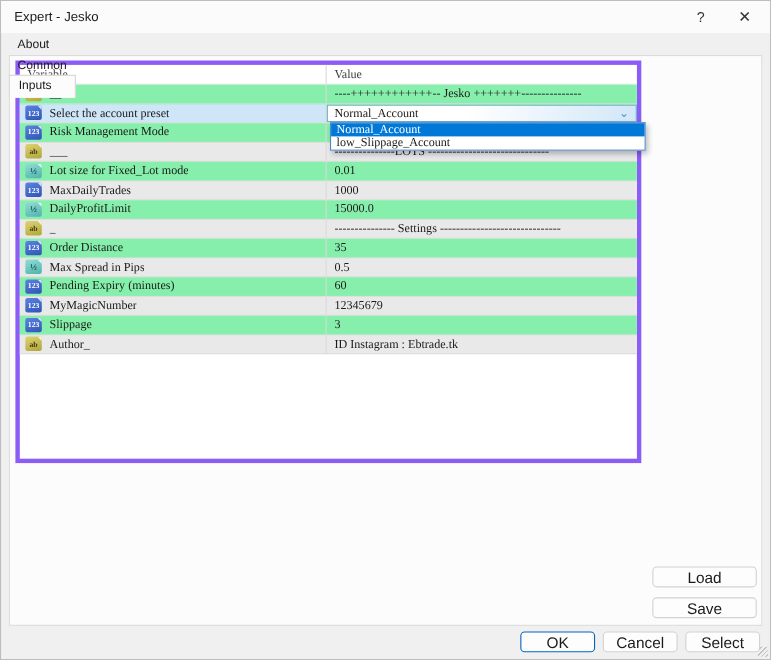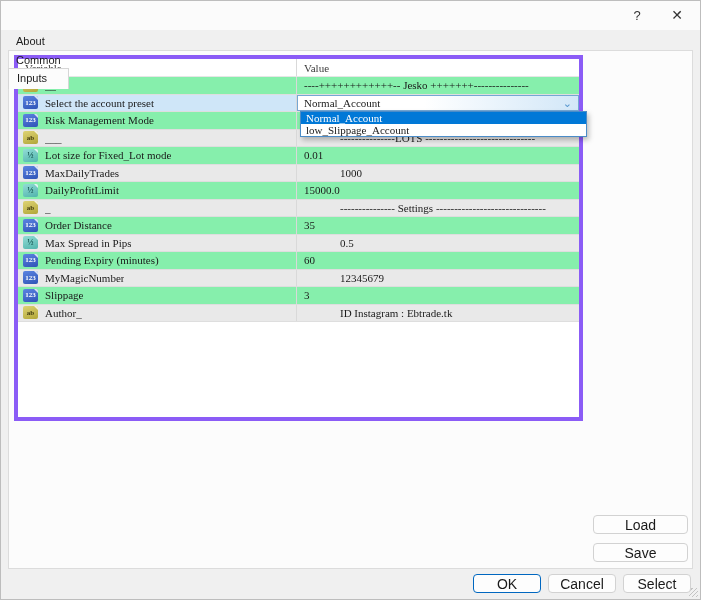--- a/index.html
+++ b/index.html
@@ -29,21 +29,21 @@
 
   
   .page{position:absolute;left:8px;top:50px;width:685px;height:519px;background:#fcfcfc;border:1px solid #dcdcdc;box-sizing:border-box;z-index:1;}
 
   
   .ptable{position:absolute;left:14px;top:55px;width:569px;height:366px;background:#ffffff;border:4px solid #8b5cf6;box-sizing:border-box;z-index:2;font-family:Liberation Serif, serif;}
   .thead{display:flex;height:17px;align-items:center;color:#3c3c3c;font-size:11px;border-bottom:1px solid #e6e6e6;}
   .th-var{width:279px;padding-left:7px;box-sizing:border-box;border-right:1px solid #d9d9d9;height:100%;display:flex;align-items:center;}
   .th-val{flex:1;padding-left:7px;height:100%;display:flex;align-items:center;}
   .row{display:flex;height:17.5px;box-sizing:border-box;border-bottom:1px solid #dedede;font-size:11px;background:#86efac;}
-  .row.stripe{background:#e9e9e9;gap:36px;}
+  .row.stripe{background:#e9e9e9;}
   .cell-var{width:279px;box-sizing:border-box;border-right:1px solid #d9d9d9;display:flex;align-items:center;gap:7px;padding-left:3px;height:100%;}
   .row.selected .cell-var{background:#cfe6f8;}
   .cell-val{flex:1;display:flex;align-items:center;padding-left:7px;box-sizing:border-box;height:100%;white-space:nowrap;overflow:hidden;}
   .cell-val.nopad{padding:0;}
   .vname{white-space:nowrap;overflow:hidden;}
 
   
   .vicon{
     position:relative;flex:none;width:15px;height:13px;border-radius:2px;
     display:flex;align-items:center;justify-content:center;
@@ -88,20 +88,21 @@
     position:absolute;right:3px;bottom:3px;width:9px;height:9px;
     background:repeating-linear-gradient(135deg,transparent 0 2px,#c3c3c3 2px 3px);
   }
 </style>
 </head>
 <body>
 
 <div class="dialog">
 
   <div class="titlebar">
+    <span class="title">Expert - Jesko</span>
     <span class="cap-btn help-btn">?</span>
     <span class="cap-btn close-btn">✕</span>
   </div>
 
   <div class="tabstrip">
     <div class="tab">About</div>
     <div class="tab">Common</div>
     <div class="tab active">Inputs</div>
   </div>
 

